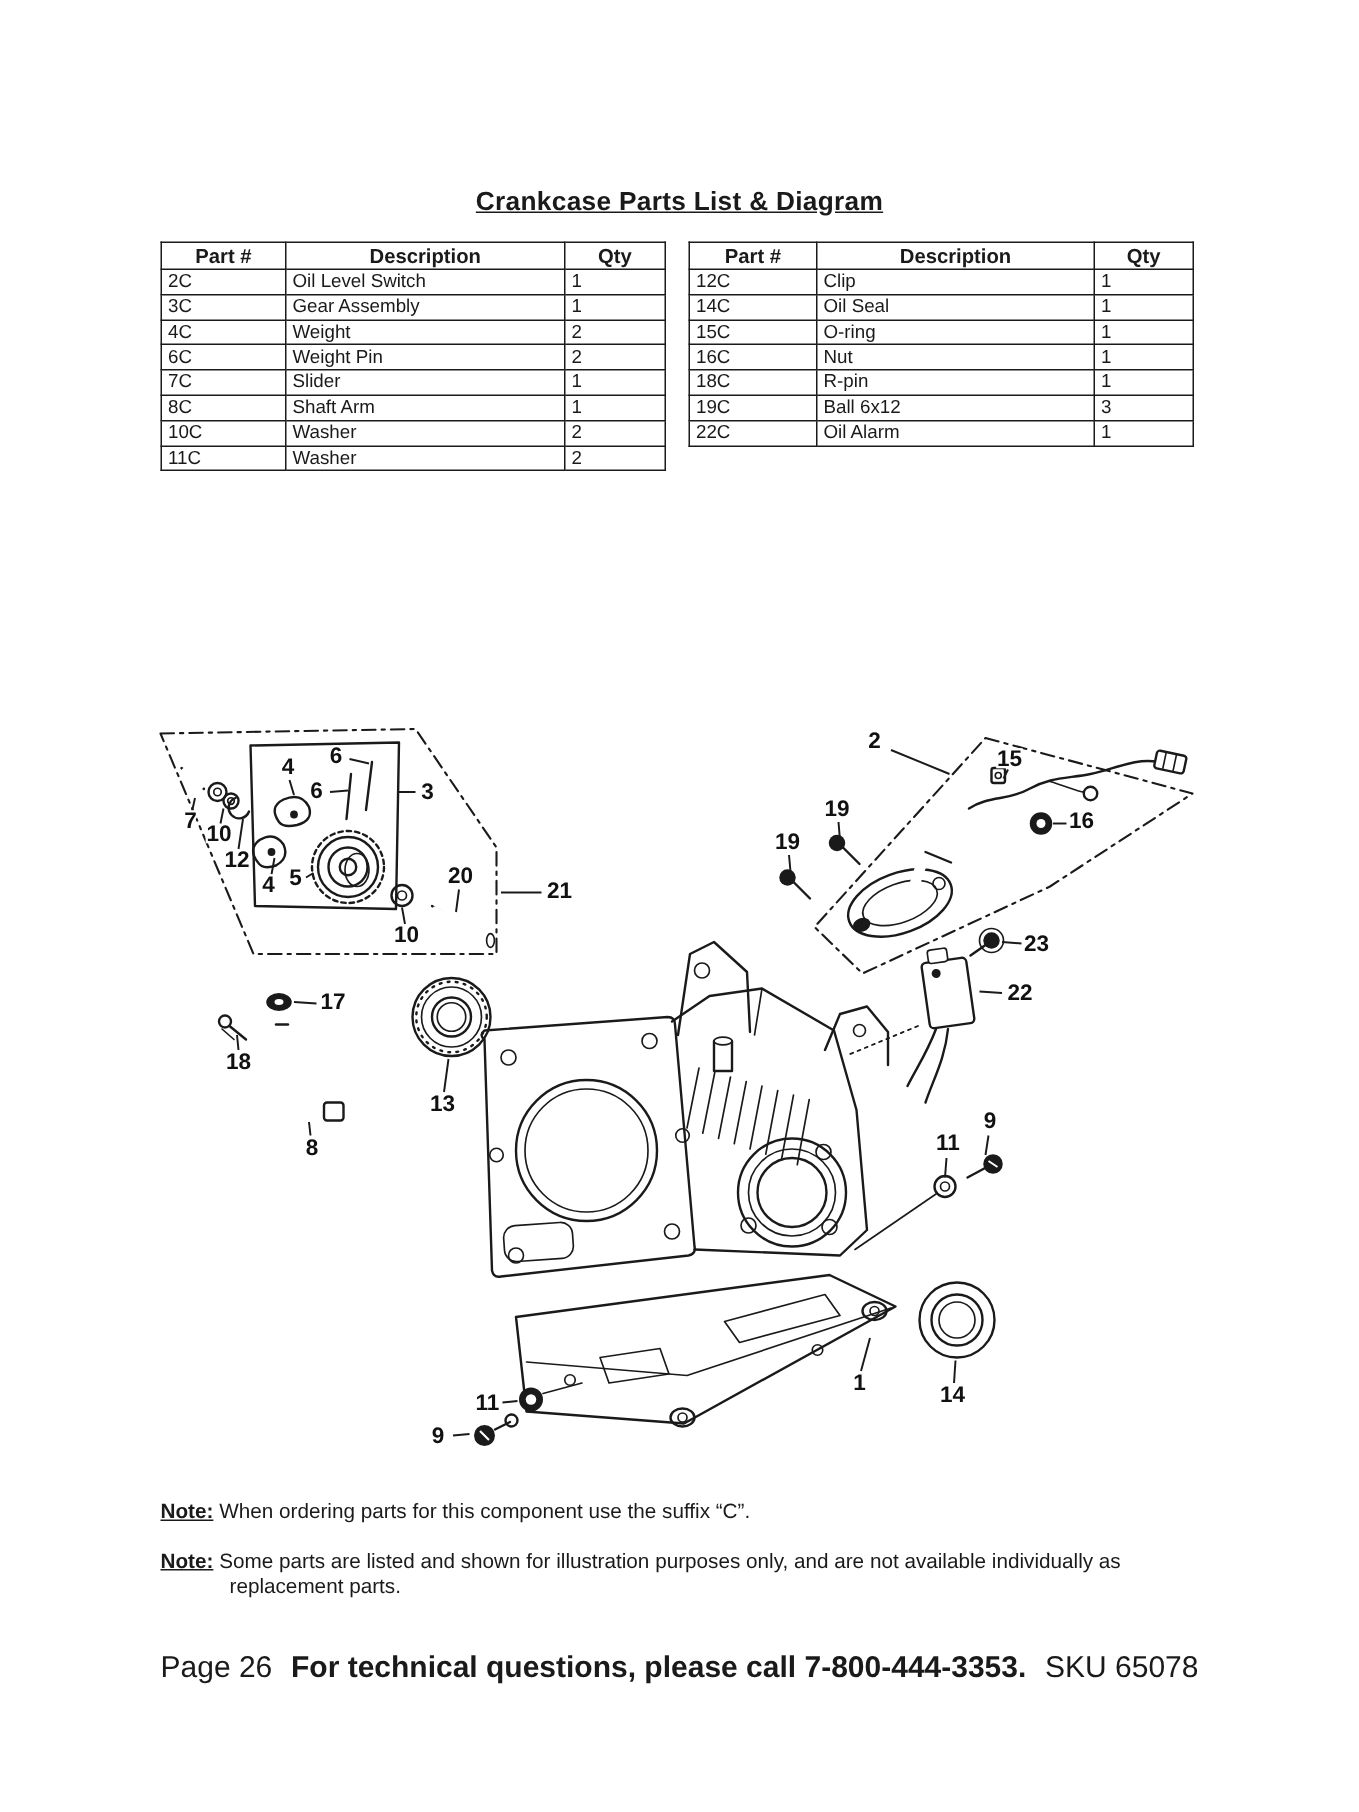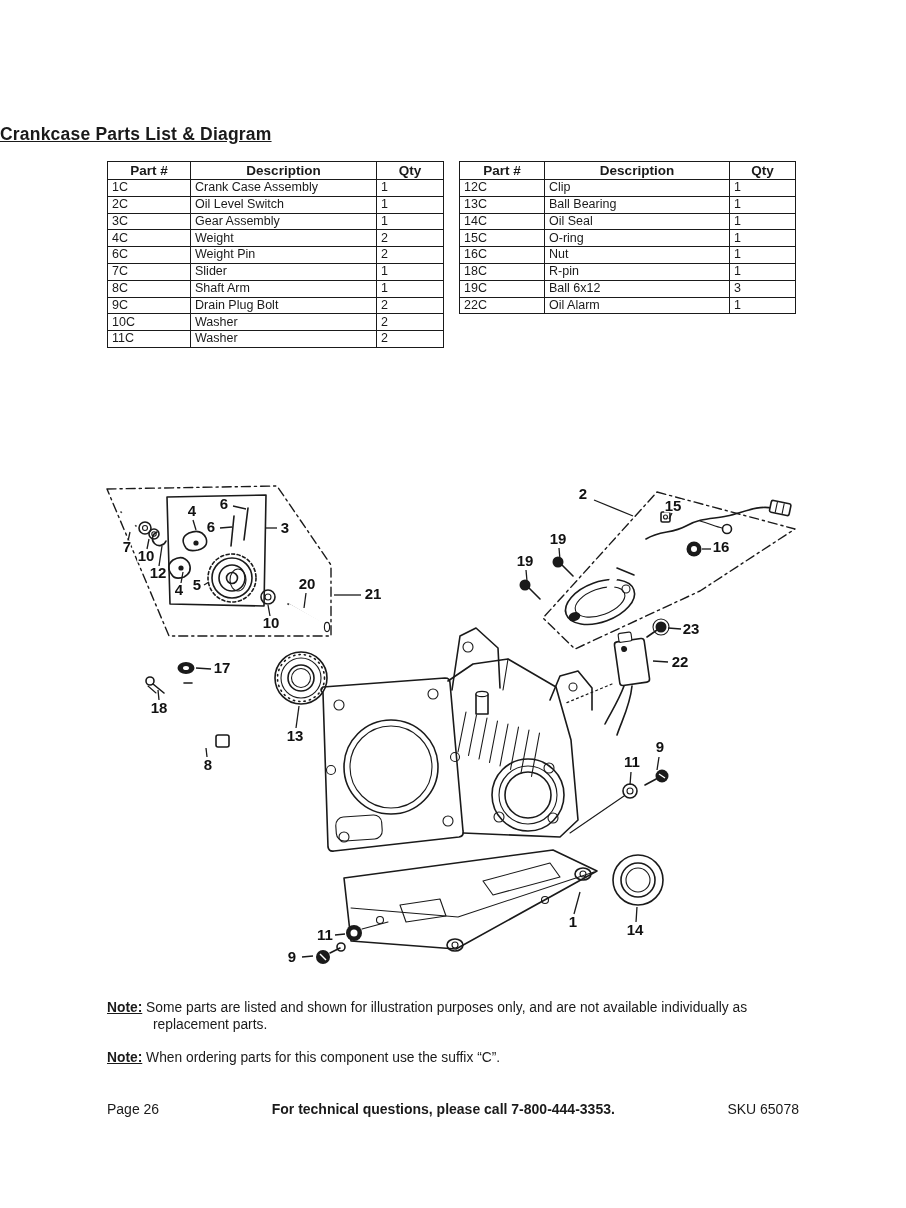--- a/index.html
+++ b/index.html
@@ -2,21 +2,21 @@
 <html><head>
 <meta charset="utf-8">
 <style>
   html,body{margin:0;padding:0;background:#e8e8e8;}
   .page{
     position:relative;width:906px;height:1208px;background:#ffffff;
     font-family:"Liberation Sans", sans-serif;color:#1a1a1a;overflow:hidden;
     margin:0 auto;
   }
   .title{
-    position:absolute;top:124px;left:0;width:100%;
+    position:absolute;top:124px;left:0;width:100%;text-align:center;
     font-size:17.5px;font-weight:bold;text-decoration:underline;letter-spacing:.2px;
   }
   .ptable{position:absolute;top:161px;border-collapse:collapse;table-layout:fixed;}
   .ptable.left{left:107px;width:336px;}
   .ptable.right{left:459px;width:336px;}
   .ptable th,.ptable td{
     border:1.5px solid #1a1a1a;padding:0 4px;line-height:15.5px;
     font-size:12.5px;white-space:nowrap;overflow:hidden;
   }
   .ptable th{font-size:13.5px;font-weight:bold;text-align:center;height:17px;margin-top:32px;}
@@ -32,21 +32,21 @@
     font-family:"Liberation Sans",sans-serif;font-size:15px;font-weight:bold;
     fill:#111;stroke:#fff;stroke-width:3px;paint-order:stroke;
     text-anchor:middle;dominant-baseline:middle;
   }
   svg.diagram line.lead{stroke:#1a1a1a;stroke-width:1.3;}
   .notes{position:absolute;left:107px;top:999px;width:652px;font-size:13.8px;line-height:17px;}
   .note{padding-left:46px;text-indent:-46px;margin:0 0 16px 0;}
   .note b{font-weight:bold;text-decoration:underline;}
   .footer{
     position:absolute;left:107px;top:1101px;width:692px;
-    display:flex;justify-content:space-between;align-items:baseline;font-size:14px;text-align:right;
+    display:flex;justify-content:space-between;align-items:baseline;font-size:20px;text-align:right;
   }
   .footer .tech{font-weight:bold;}
 </style>
 </head>
 <body>
 
 <div class="page">
 
   <div class="title">Crankcase Parts List &amp; Diagram</div>
 
@@ -58,25 +58,20 @@
       </colgroup>
     <thead>
         <tr>
           <th>Part #</th>
           <th>Description</th>
           <th>Qty</th>
         </tr>
       </thead>
     <tbody>
         <tr>
-          <td>1C</td>
-          <td>Crank Case Assembly</td>
-          <td>1</td>
-        </tr>
-        <tr>
           <td>2C</td>
           <td>Oil Level Switch</td>
           <td>1</td>
         </tr>
         <tr>
           <td>3C</td>
           <td>Gear Assembly</td>
           <td>1</td>
         </tr>
         <tr>
@@ -91,25 +86,20 @@
         </tr>
         <tr>
           <td>7C</td>
           <td>Slider</td>
           <td>1</td>
         </tr>
         <tr>
           <td>8C</td>
           <td>Shaft Arm</td>
           <td>1</td>
-        </tr>
-        <tr>
-          <td>9C</td>
-          <td>Drain Plug Bolt</td>
-          <td>2</td>
         </tr>
         <tr>
           <td>10C</td>
           <td>Washer</td>
           <td>2</td>
         </tr>
         <tr>
           <td>11C</td>
           <td>Washer</td>
           <td>2</td>
@@ -127,25 +117,20 @@
         <tr>
           <th>Part #</th>
           <th>Description</th>
           <th>Qty</th>
         </tr>
       </thead>
     <tbody>
         <tr>
           <td>12C</td>
           <td>Clip</td>
-          <td>1</td>
-        </tr>
-        <tr>
-          <td>13C</td>
-          <td>Ball Bearing</td>
           <td>1</td>
         </tr>
         <tr>
           <td>14C</td>
           <td>Oil Seal</td>
           <td>1</td>
         </tr>
         <tr>
           <td>15C</td>
           <td>O-ring</td>
@@ -445,22 +430,22 @@
         <line x1="637" y1="907" x2="636" y2="922" class="lead"></line>
         <text x="635" y="931" class="co">14</text>
         <line x1="345" y1="934" x2="335" y2="935" class="lead"></line>
         <text x="325" y="936" class="co">11</text>
         <line x1="313" y1="956" x2="302" y2="957" class="lead"></line>
         <text x="292" y="958" class="co">9</text>
       </g>
   </svg>
 
   <div class="notes">
+    <p class="note"><b>Note:</b> <span>When ordering parts for this component use the suffix “C”.</span></p>
     <p class="note"><b>Note:</b> <span>Some parts are listed and shown for illustration purposes only, and are not available individually as replacement parts.</span></p>
-    <p class="note"><b>Note:</b> <span>When ordering parts for this component use the suffix “C”.</span></p>
   </div>
 
   <div class="footer">
     <span>Page 26</span>
     <span class="tech">For technical questions, please call 7-800-444-3353.</span>
     <span>SKU 65078</span>
   </div>
 
 </div>
 

